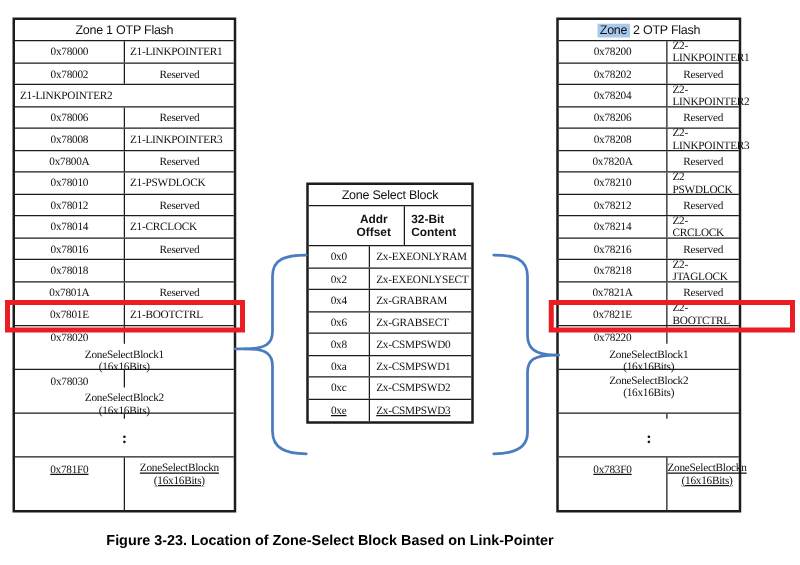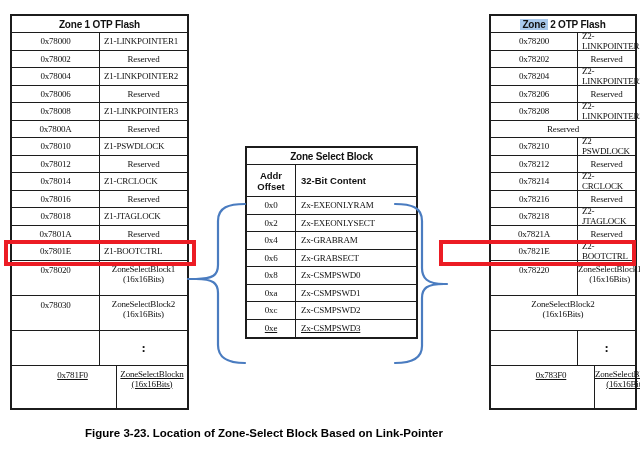--- a/index.html
+++ b/index.html
@@ -4,35 +4,35 @@
 <style>
   * { box-sizing: border-box; margin: 0; padding: 0; }
   body { background: #ffffff; }
   .canvas {
     position: relative; width: 640px; height: 452px;
     background: #ffffff; overflow: hidden;
     font-family: "Liberation Serif", serif; color: #111;
   }
   .table { position: absolute; border: 2px solid #1c1c1c; background: #fff; }
   .zone1 { left: 10px;  top: 14px; width: 179px; }
-  .zone2 { left: 445px; top: 14px; width: 148px; margin-left: 44px; }
-  .mid   { left: 245px; top: 146px; width: 173px; }
+  .zone2 { left: 445px; top: 14px; width: 148px; }
+  .mid   { left: 245px; top: 146px; width: 134px; }
 
   .thead {
     height: 17px; border-bottom: 1px solid #1c1c1c;
     display: flex; align-items: center; justify-content: center;
-    font-family: "Liberation Sans", sans-serif; font-weight: bold; font-size: 10px;
+    font-family: "Liberation Sans", sans-serif; font-weight: normal; font-size: 10px;
     letter-spacing: -0.2px; white-space: pre;
   }
   .hl { padding: 0 2px; }
 
   .row { display: flex; border-bottom: 1px solid #1c1c1c; height: 17.5px; }
   .row:last-child { border-bottom: none; text-decoration: underline; }
-  .row.tall { height: 35px; }
-  .row.taller { height: 42px; padding-left: 17px; }
+  .row.tall { height: 35px; flex-direction: column; }
+  .row.taller { height: 42px; }
 
   .cell { font-size: 9px; letter-spacing: -0.2px; }
   .cell.addr {
     flex: none; width: 88px; border-right: 1px solid #1c1c1c;
     display: flex; align-items: center; justify-content: center;
   }
   .mid .cell.addr { width: 49px; }
   .zone2 .cell.addr { width: 87px; }
   .cell.content { flex: 1; display: flex; align-items: center; justify-content: flex-start; padding-left: 4px; }
   .mid .cell.content { padding-left: 5px; }
@@ -41,21 +41,21 @@
     flex-direction: column; align-items: center; justify-content: flex-start;
     padding: 3px 0 0 0; line-height: 10px;
   }
   .row.tall .cell.addr, .row.taller .cell.addr { align-items: flex-start; padding-top: 4px; }
   .row.tall .cell.content.dots {
     justify-content: center; padding-top: 0; font-size: 13px; font-weight: bold; line-height: 7px;
   }
 
   .colhead-row {
     display: flex; border-bottom: 1px solid #1c1c1c; height: 32px;
-    font-family: "Liberation Sans", sans-serif; font-weight: bold; font-size: 9.5px;
+    font-family: "Liberation Sans", sans-serif; font-weight: bold; font-size: 9.5px; padding-left: 28px;
   }
   .colhead.addr {
     flex: none; width: 49px; border-right: 1px solid #1c1c1c;
     display: flex; align-items: center; justify-content: center; text-align: center; line-height: 11px;
   }
   .colhead.content { flex: 1; display: flex; align-items: center; padding-left: 5px; }
 
   .redbox { position: absolute; border: 4px solid #ec1c24; pointer-events: none; }
   .redbox-left  { left: 4px;   top: 240px; width: 192px; height: 26px; }
   .redbox-right { left: 439px; top: 240px; width: 197px; height: 26px; }
@@ -77,21 +77,20 @@
     <div>
         <div class="row">
           <div class="cell addr">0x78000</div>
           <div class="cell content">Z1-LINKPOINTER1</div>
         </div>
         <div class="row">
           <div class="cell addr">0x78002</div>
           <div class="cell content center">Reserved</div>
         </div>
         <div class="row">
-          <div class="cell addr">0x78004</div>
           <div class="cell content">Z1-LINKPOINTER2</div>
         </div>
         <div class="row">
           <div class="cell addr">0x78006</div>
           <div class="cell content center">Reserved</div>
         </div>
         <div class="row">
           <div class="cell addr">0x78008</div>
           <div class="cell content">Z1-LINKPOINTER3</div>
         </div>
@@ -110,21 +109,20 @@
         <div class="row">
           <div class="cell addr">0x78014</div>
           <div class="cell content">Z1-CRCLOCK</div>
         </div>
         <div class="row">
           <div class="cell addr">0x78016</div>
           <div class="cell content center">Reserved</div>
         </div>
         <div class="row">
           <div class="cell addr">0x78018</div>
-          <div class="cell content">Z1-JTAGLOCK</div>
         </div>
         <div class="row">
           <div class="cell addr">0x7801A</div>
           <div class="cell content center">Reserved</div>
         </div>
         <div class="row">
           <div class="cell addr">0x7801E</div>
           <div class="cell content">Z1-BOOTCTRL</div>
         </div>
         <div class="row tall">
@@ -214,20 +212,21 @@
         </div>
         <div class="row">
           <div class="cell addr">0x78206</div>
           <div class="cell content center">Reserved</div>
         </div>
         <div class="row">
           <div class="cell addr">0x78208</div>
           <div class="cell content">Z2-LINKPOINTER3</div>
         </div>
         <div class="row">
+          <div class="cell addr">0x7820A</div>
           <div class="cell content center">Reserved</div>
         </div>
         <div class="row">
           <div class="cell addr">0x78210</div>
           <div class="cell content">Z2 PSWDLOCK</div>
         </div>
         <div class="row">
           <div class="cell addr">0x78212</div>
           <div class="cell content center">Reserved</div>
         </div>

